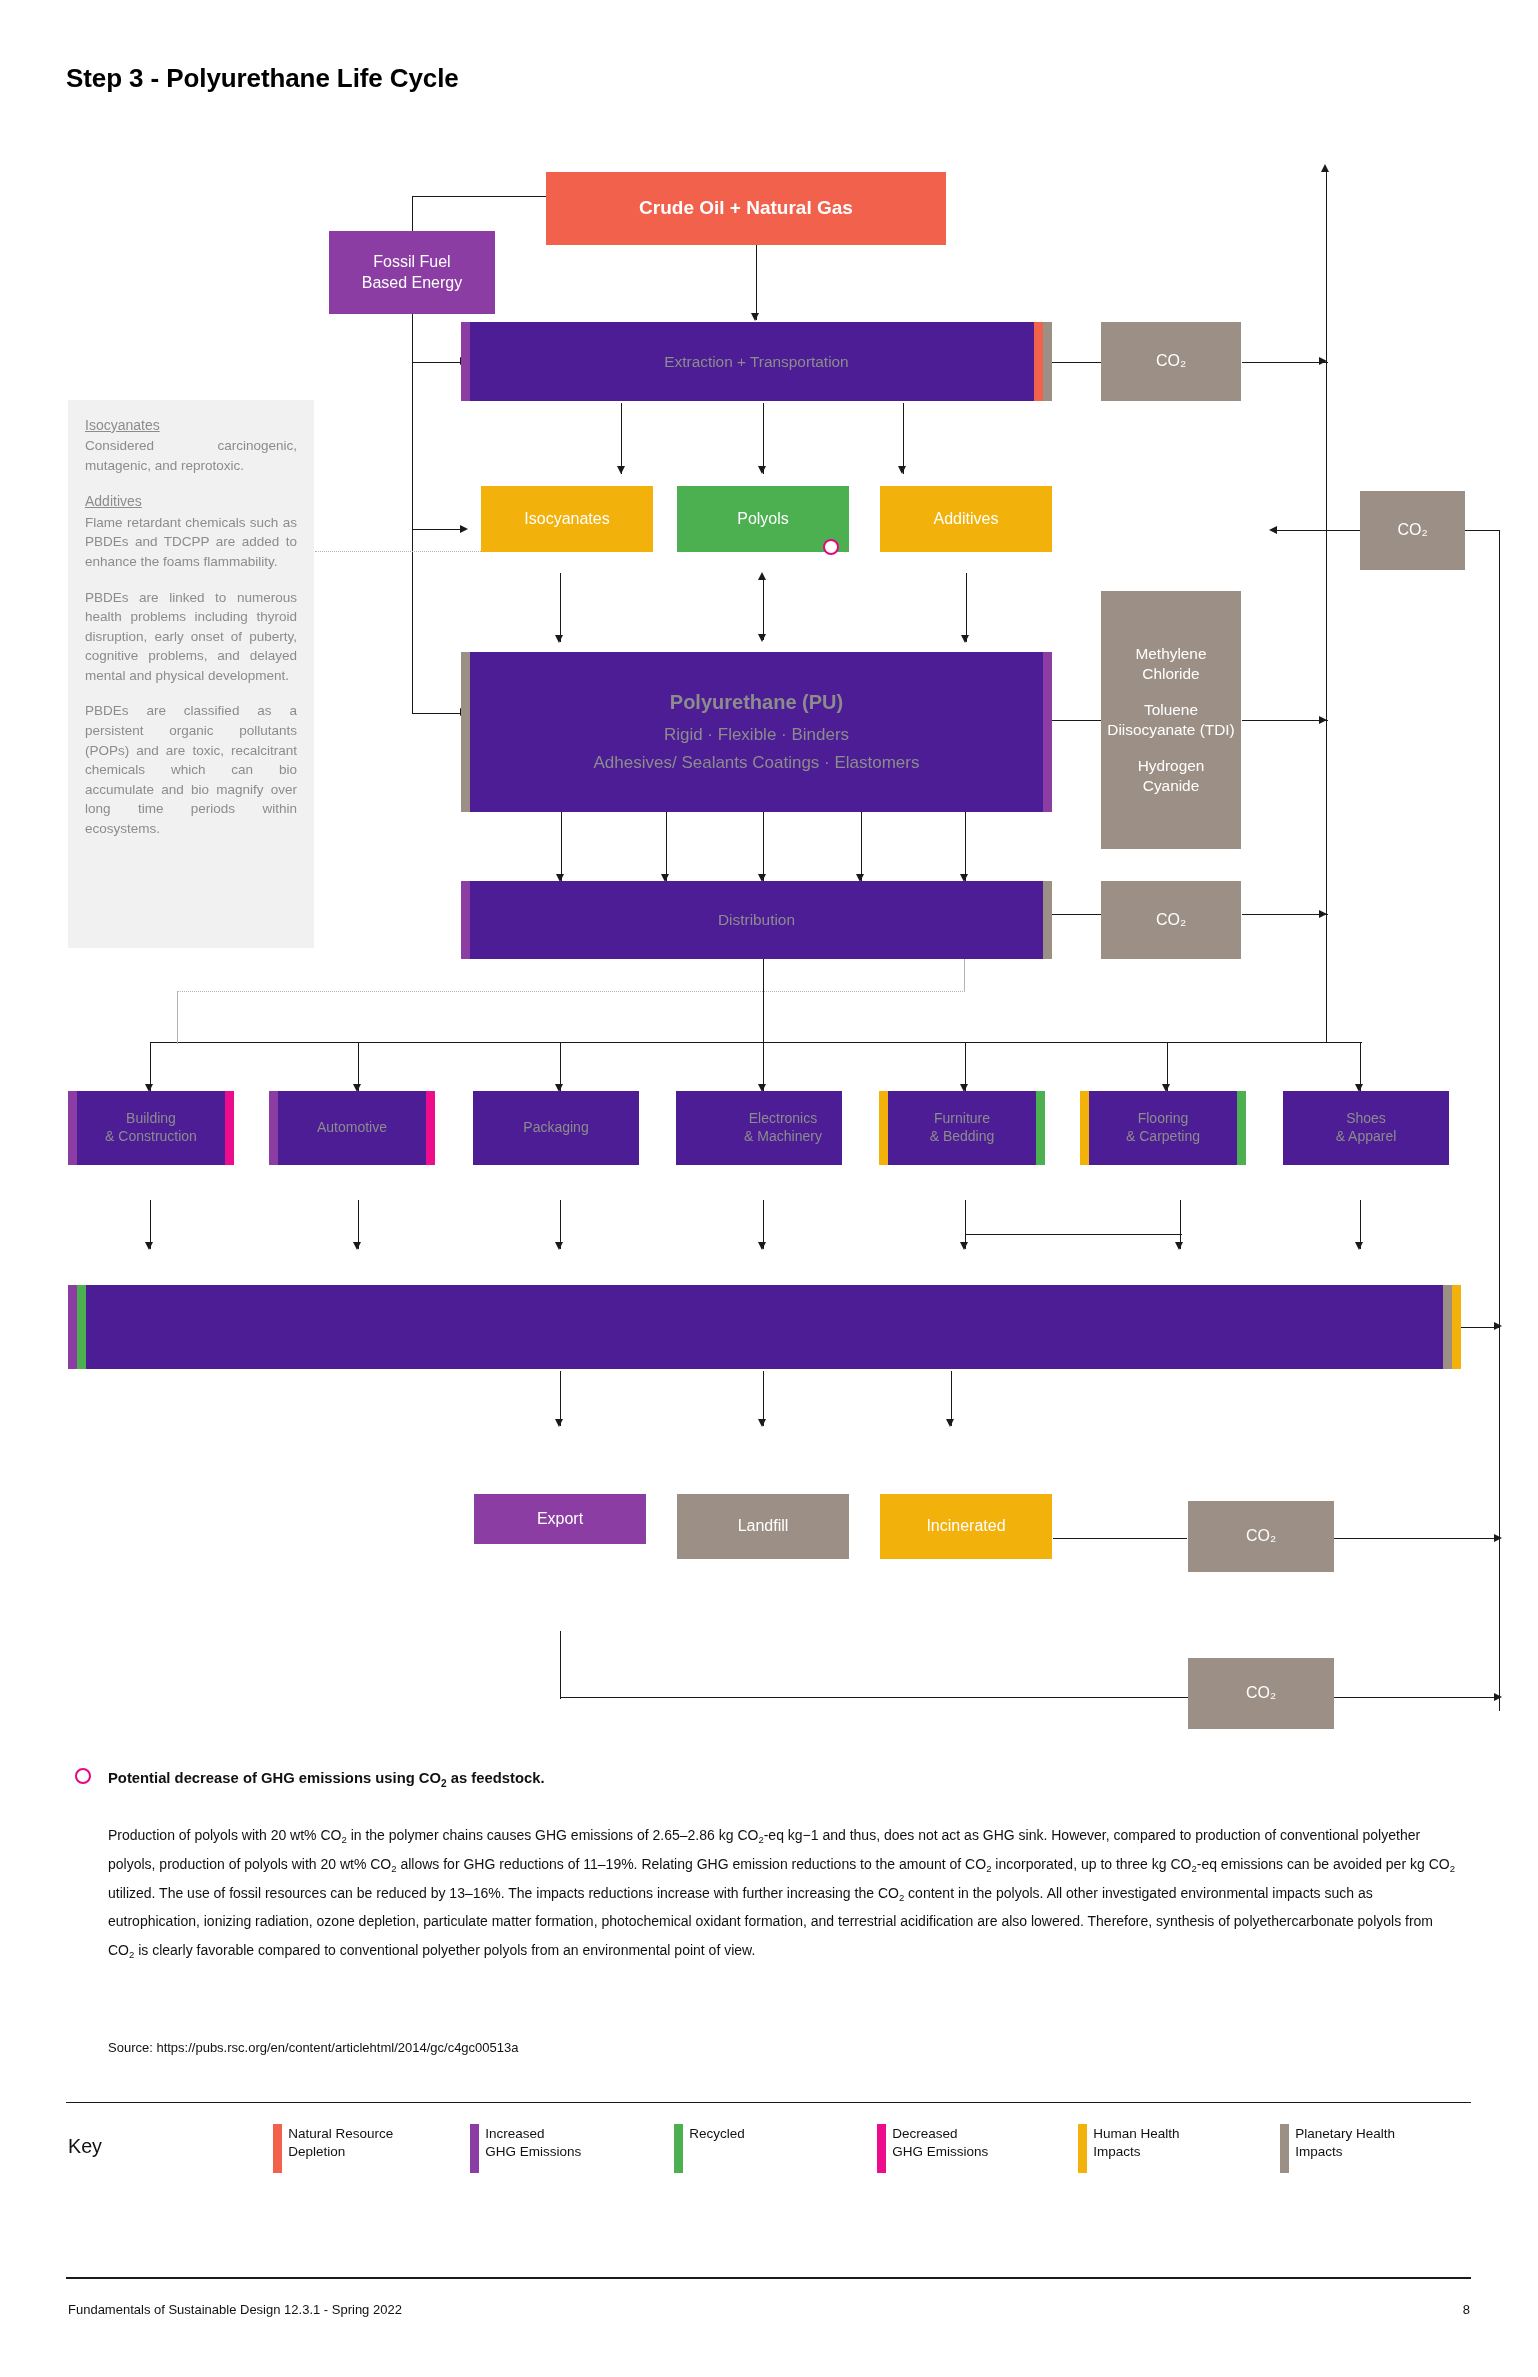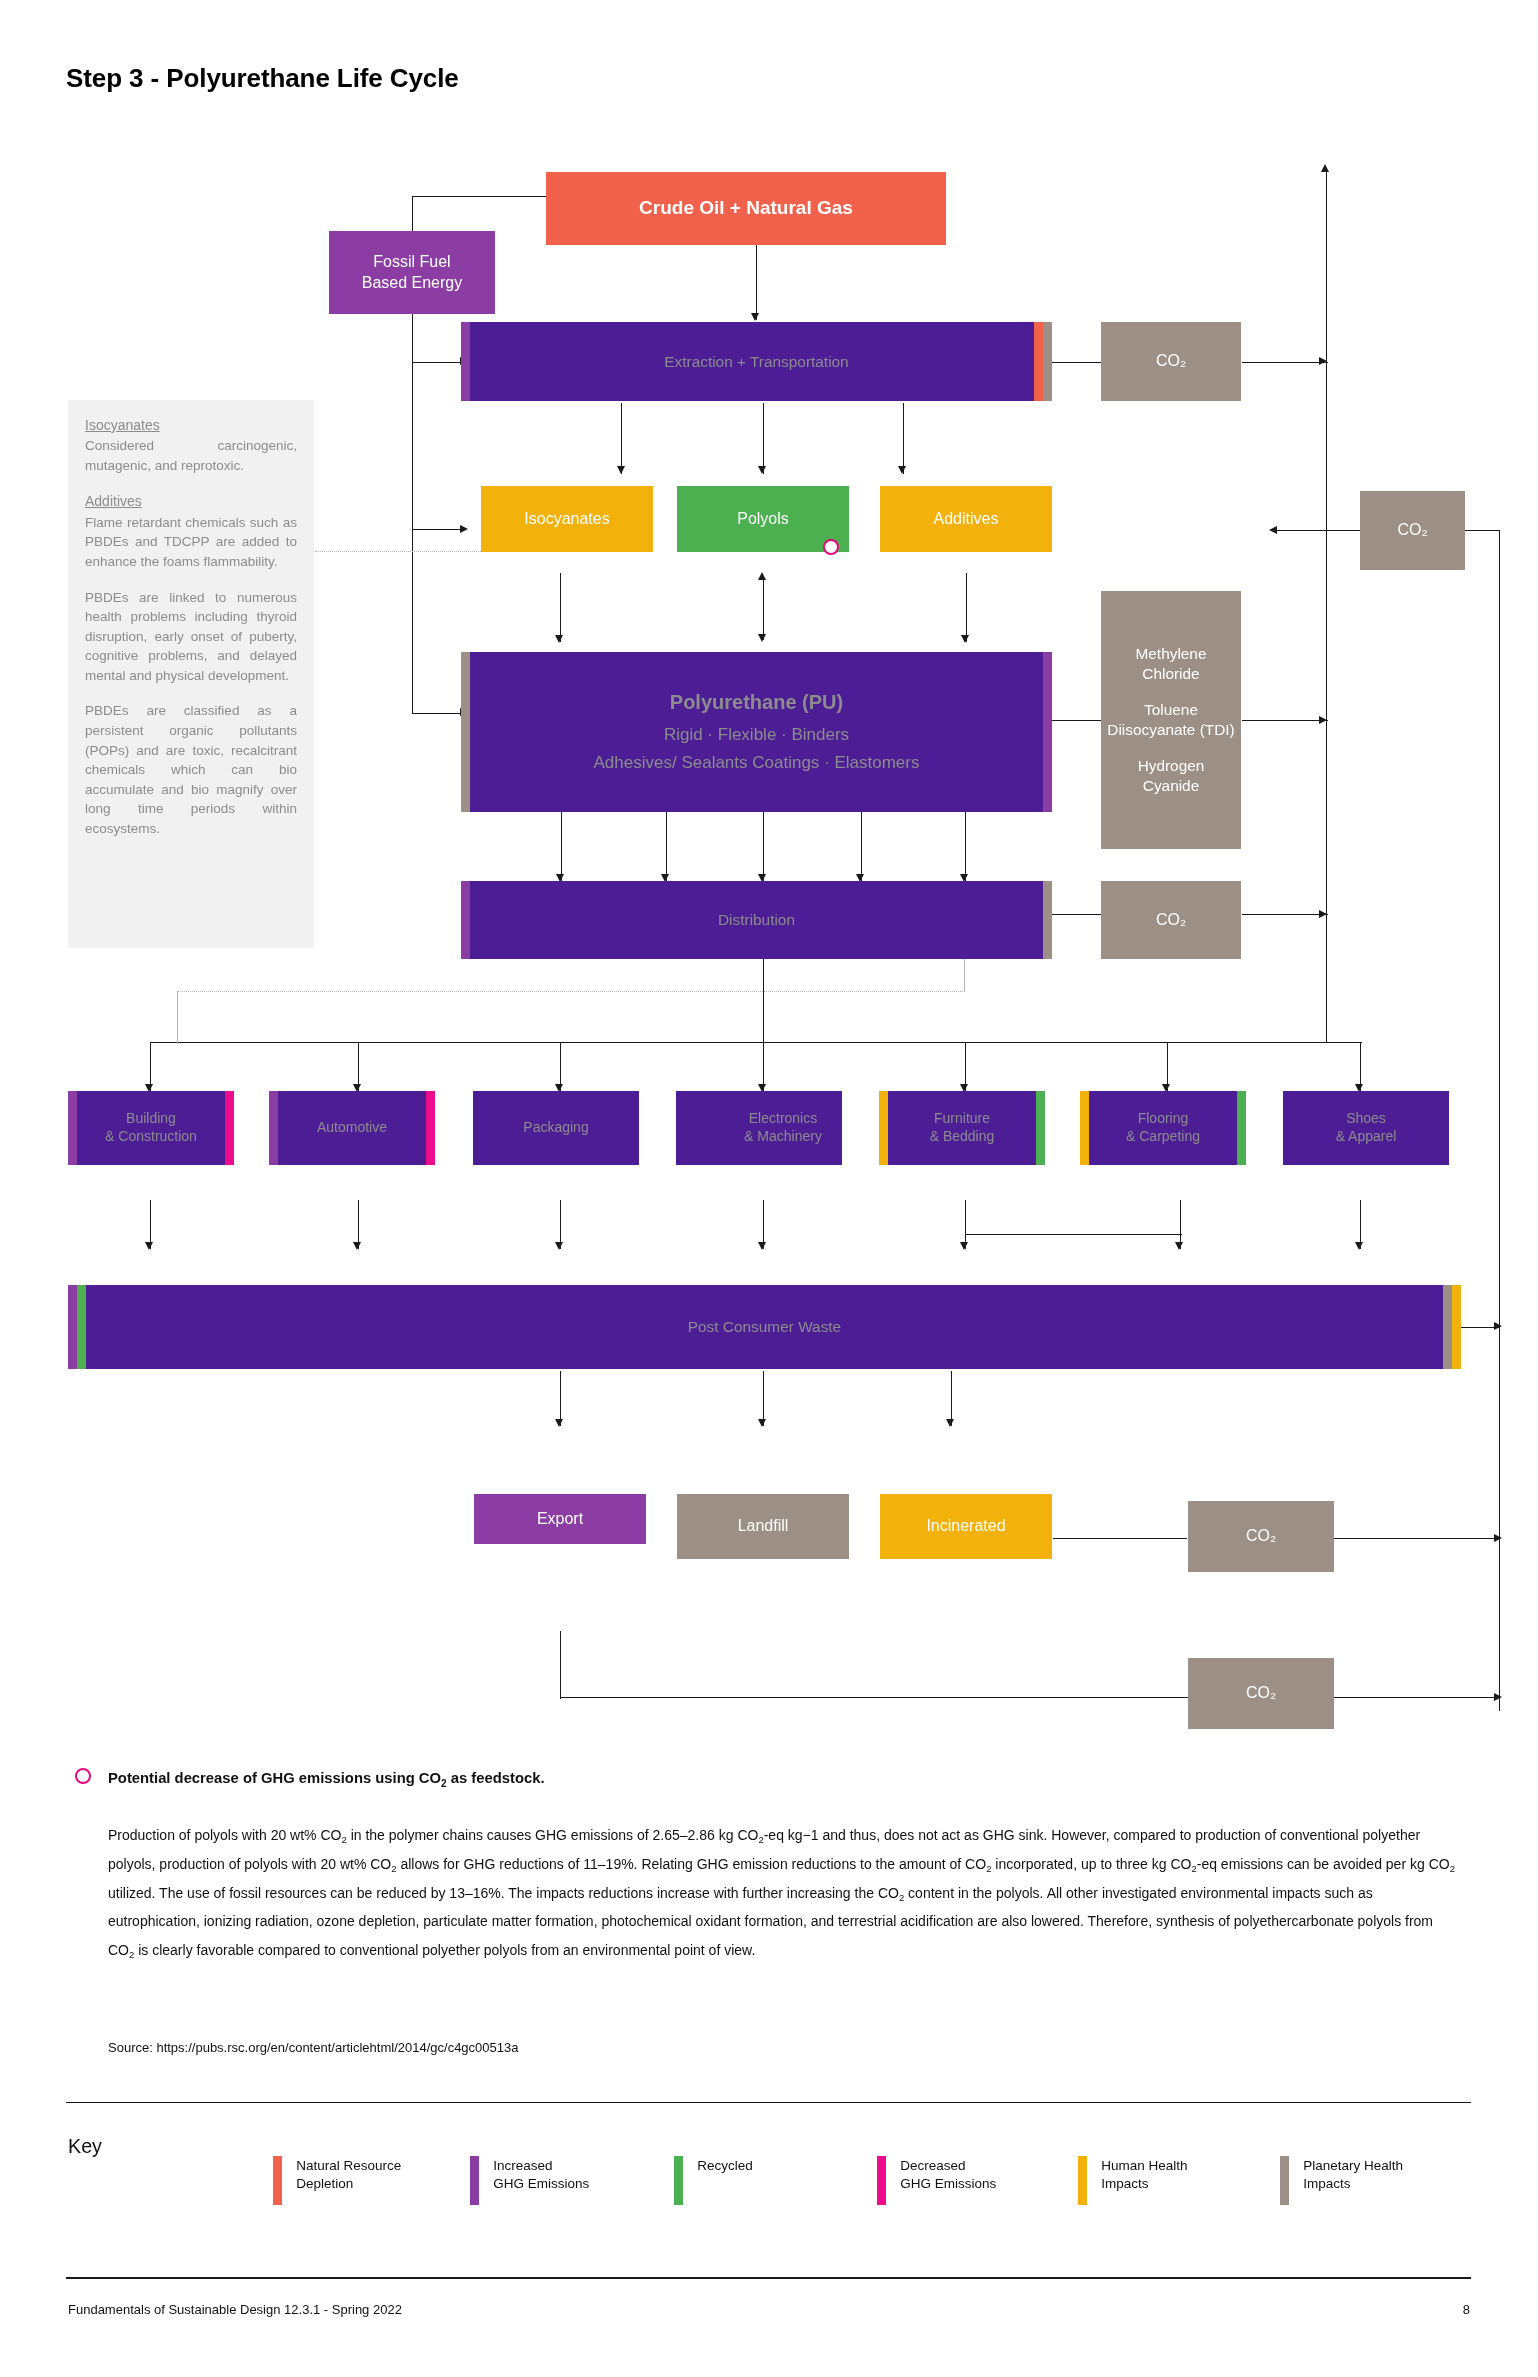--- a/index.html
+++ b/index.html
@@ -88,21 +88,21 @@
   }
   #source-line {
     position:absolute; left:108px; top:2040px;
     font-size:13px; color:#111;
   }
   sub { font-size:0.68em; vertical-align:-0.35em; }
 
   
   #key-rule { position:absolute; left:66px; top:2102px; width:1405px; height:1.2px; background:#1a1a1a; }
   #key-label { position:absolute; left:68px; top:2135px; font-size:19.7px; color:#111; }
-  .key-item { position:absolute; top:2124px; display:flex; gap:14px;margin-top:32px; }
+  .key-item { position:absolute; top:2124px; display:flex; gap:6px; }
   .key-swatch { width:9.2px; height:49px; flex:none; }
   .key-text { font-size:13.5px; line-height:1.35; color:#111; white-space:pre-line; padding-top:1.2px;}
 
   
   #footer-rule { position:absolute; left:66px; top:2277px; width:1405px; height:1.8px; background:#1a1a1a; }
   #footer-left { position:absolute; left:68px; top:2302px; font-size:13px; color:#111; }
   #footer-page { position:absolute; right:68px; top:2302px; font-size:13px; color:#111; }
 </style>
 </head>
 <body>
@@ -332,21 +332,20 @@
     <div class="stripe right c-green"></div>
   </div>
   <div class="node grey-band" style="left:1283px; top:1091px; width:166px; height:74px; font-size:14px; white-space:pre-line;">
     <span class="lbl">Shoes
 &amp; Apparel</span>
   </div>
 
   <div class="node grey-band" style="left:68px; top:1285px; width:1393px; height:84px;">
     <div class="stripe left c-purple"></div>
     <div class="stripe c-green" style="left:9.2px;"></div>
-    <span class="lbl">Post Consumer Waste</span>
     <div class="stripe r2 c-taupe"></div>
     <div class="stripe right c-yellow"></div>
   </div>
 
   <div class="node solid-box c-purple" style="left:474px; top:1494px; width:172px; height:50px; font-size:16px;">
     <span class="lbl">Export</span>
   </div>
   <div class="node solid-box c-taupe" style="left:677px; top:1494px; width:172px; height:65px; font-size:16px;">
     <span class="lbl">Landfill</span>
   </div>

